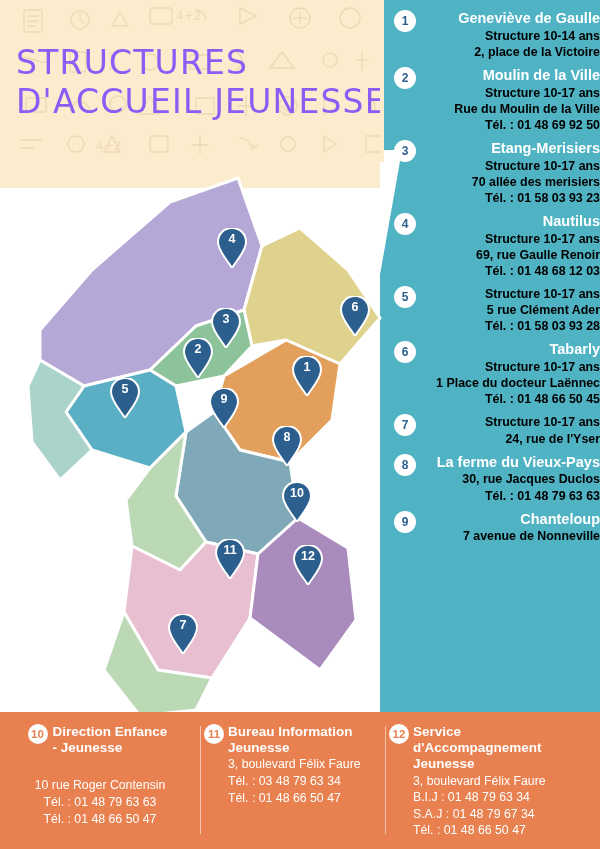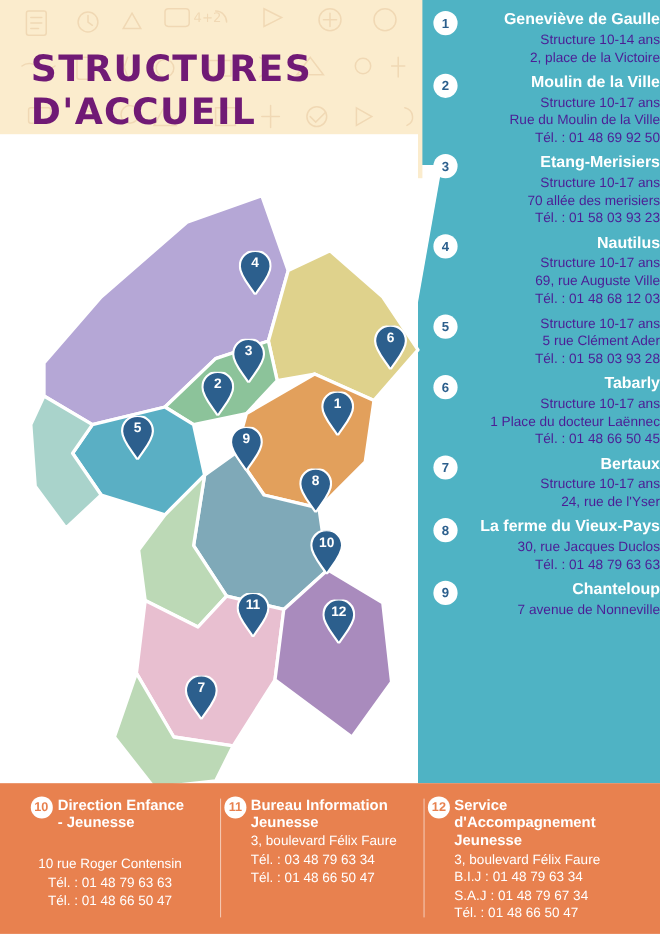--- a/index.html
+++ b/index.html
@@ -12,34 +12,34 @@
   #poster {
     position: relative;
     width: 600px; height: 849px;
     background: #ffffff;
     overflow: hidden;
   }
 
   
   .header-band {
     position: absolute; left: 0; top: 0;
-    width: 420px; height: 122px;
+    width: 420px; height: 188px;
     background: #fbeccd;
     overflow: hidden;
   }
   .header-doodles {
     position: absolute; inset: 0;
     opacity: .55;
   }
   .header-title {
     position: absolute;
-    left: 28px; top: 44px;
-    color: #701a75;
+    left: 16px; top: 44px;
+    color: #8b5cf6;
     font-family: "DejaVu Sans", sans-serif;
-    font-weight: 700;
+    font-weight: 400;
     font-size: 33px;
     letter-spacing: 1.2px;
     line-height: 1.18;
     text-transform: uppercase;
   }
   .header-title .l2 { display: block; }
 
   
   .right-col {
     position: absolute;
@@ -93,21 +93,22 @@
     font-weight: 700;
     font-size: 14.5px;
     line-height: 1.15;
     color: #ffffff;
     margin-bottom: 1px;
   }
   .entry .line {
     display: block;
     font-size: 12.4px;
     line-height: 1.3;
-    color: #4c1d95;
+    color: #000000;
+    font-weight: bold;
   }
 
   
   .map-area {
     position: absolute;
     left: 0; top: 150px;
     width: 420px; height: 570px;
   }
   .map-svg { position: absolute; left: 0; top: 0; }
 
@@ -278,42 +279,41 @@
         <span class="name">Etang-Merisiers</span>
         <span class="line">Structure 10-17 ans</span>
         <span class="line">70 allée des merisiers</span>
         <span class="line">Tél. : 01 58 03 93 23</span>
       </div>
 
       <div class="entry">
         <span class="num">4</span>
         <span class="name">Nautilus</span>
         <span class="line">Structure 10-17 ans</span>
-        <span class="line">69, rue Auguste Ville</span>
+        <span class="line">69, rue Gaulle Renoir</span>
         <span class="line">Tél. : 01 48 68 12 03</span>
       </div>
 
       <div class="entry">
         <span class="num">5</span>
         <span class="line">Structure 10-17 ans</span>
         <span class="line">5 rue Clément Ader</span>
         <span class="line">Tél. : 01 58 03 93 28</span>
       </div>
 
       <div class="entry">
         <span class="num">6</span>
         <span class="name">Tabarly</span>
         <span class="line">Structure 10-17 ans</span>
         <span class="line">1 Place du docteur Laënnec</span>
         <span class="line">Tél. : 01 48 66 50 45</span>
       </div>
 
       <div class="entry">
         <span class="num">7</span>
-        <span class="name">Bertaux</span>
         <span class="line">Structure 10-17 ans</span>
         <span class="line">24, rue de l'Yser</span>
       </div>
 
       <div class="entry">
         <span class="num">8</span>
         <span class="name">La ferme du Vieux-Pays</span>
         <span class="line">30, rue Jacques Duclos</span>
         <span class="line">Tél. : 01 48 79 63 63</span>
       </div>

